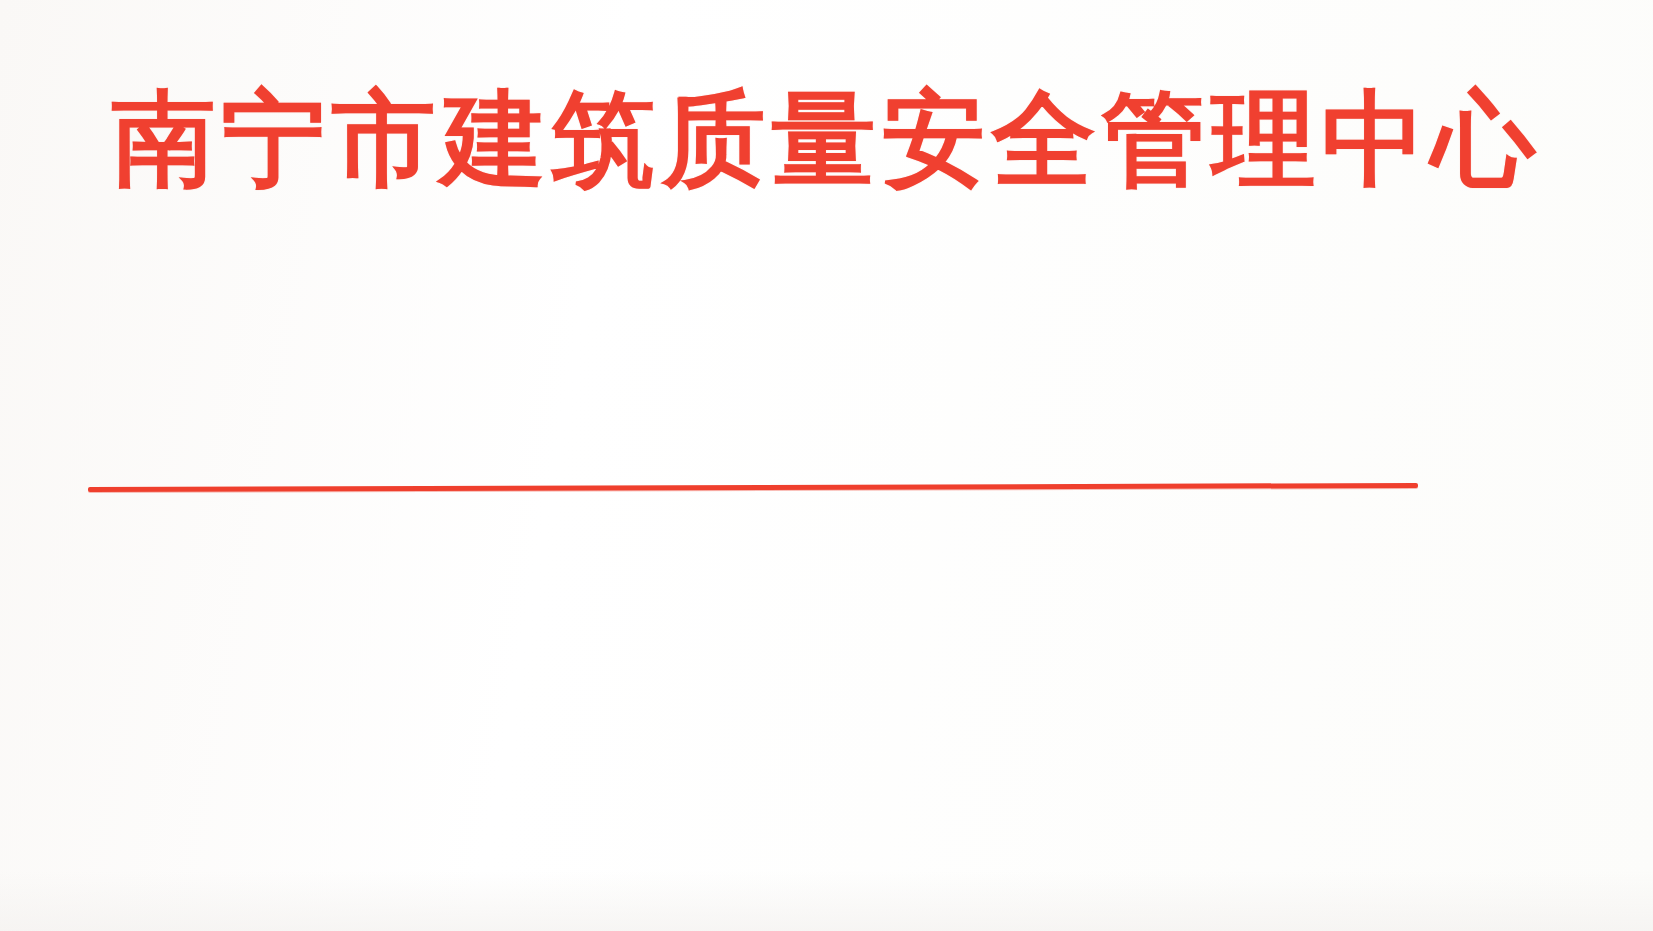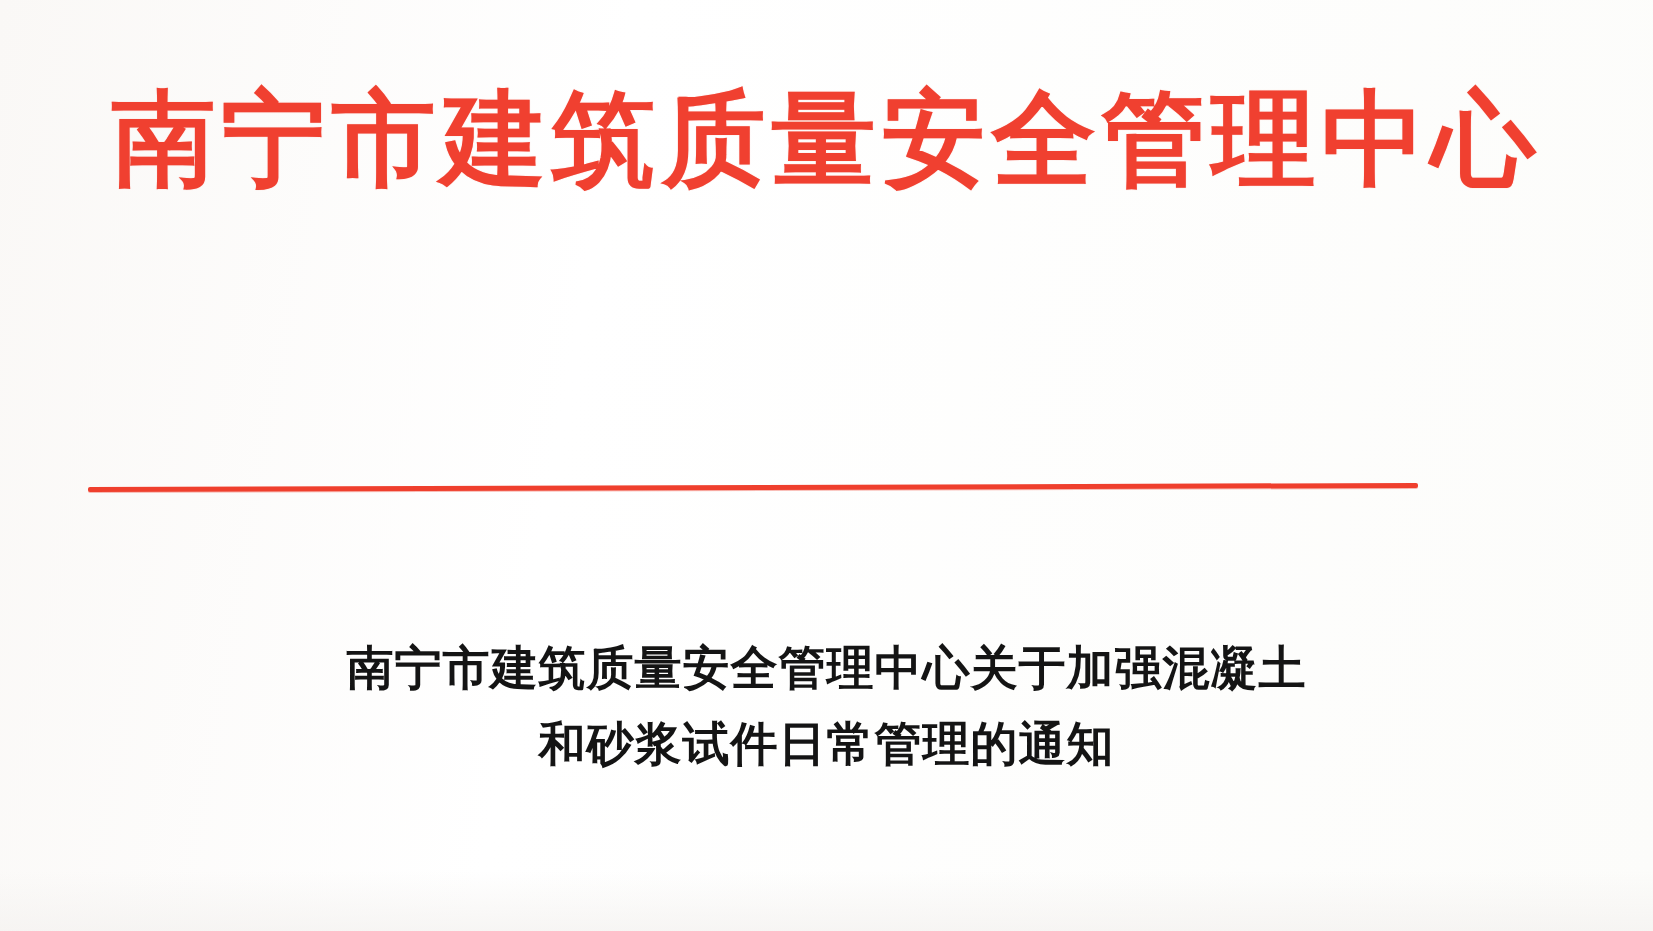--- a/index.html
+++ b/index.html
@@ -99,18 +99,14 @@
 </head>
 <body>
 
 <div class="page">
 
   <div class="org-title">南宁市建筑质量安全管理中心</div>
 
 
   <div class="red-rule"></div>
 
-  <div class="doc-title">
-    <span class="line">南宁市建筑质量安全管理中心关于加强混凝土</span>
-    <span class="line">和砂浆试件日常管理的通知</span>
-  </div>
 
 </div>
 
 </body></html>

